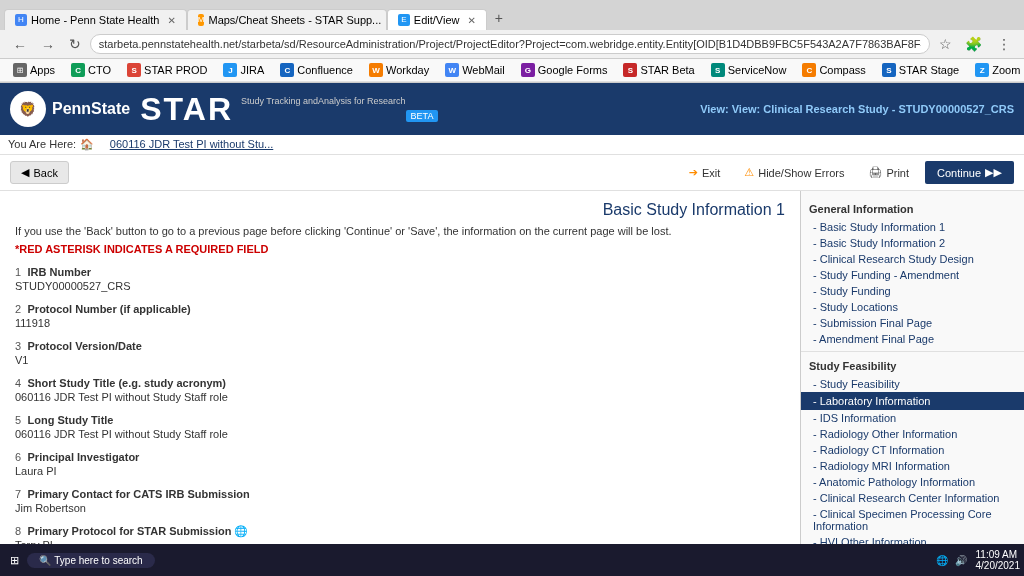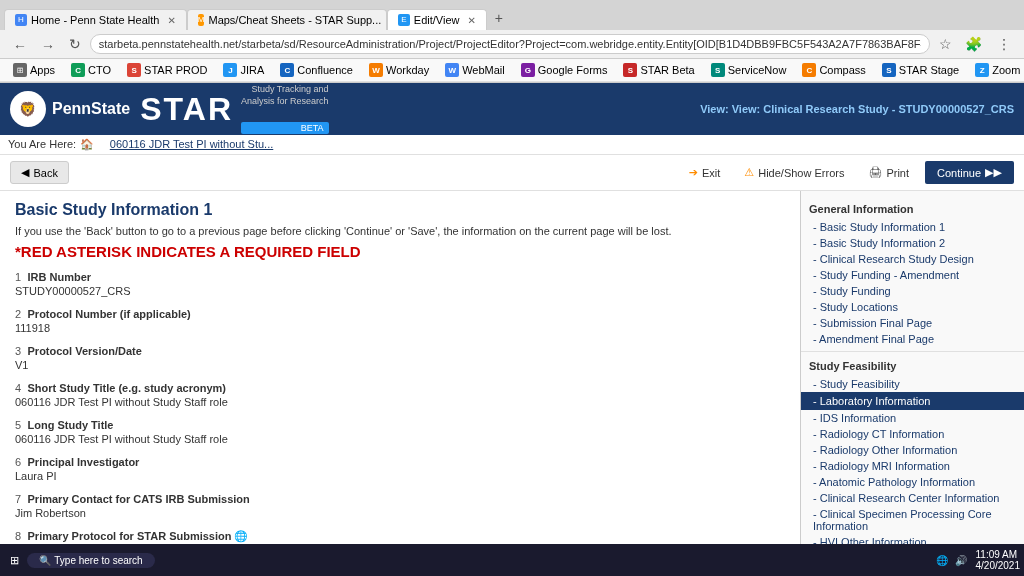--- a/index.html
+++ b/index.html
@@ -19,21 +19,21 @@
     .bookmark-item { display: flex; align-items: center; gap: 3px; cursor: pointer; padding: 2px 5px; border-radius: 3px; white-space: nowrap; }
 
     
     .app-header { background: #1a3a6b; display: flex; align-items: center; padding: 0 10px; height: 52px; justify-content: space-between; }
     .header-left { display: flex; align-items: center; gap: 10px; }
     .penn-state-logo { display: flex; align-items: center; gap: 6px; }
     .lion-icon { width: 36px; height: 36px; background: #fff; border-radius: 50%; display: flex; align-items: center; justify-content: center; color: #1a3a6b; font-weight: bold; font-size: 14px; }
     .penn-state-text { color: #fff; font-size: 16px; font-weight: bold; }
     .star-logo { display: flex; align-items: center; }
     .star-text { font-size: 32px; font-weight: bold; color: #fff; letter-spacing: 2px; }
-    .star-subtitle { display: flex; flex-direction: column; margin-left: 8px; text-align: right; }
+    .star-subtitle { display: flex; margin-left: 8px; text-align: right; }
     .star-subtitle-line { font-size: 9px; color: #ccc; line-height: 1.3; }
     .beta-badge { background: #2196F3; color: #fff; font-size: 9px; padding: 1px 5px; border-radius: 2px; display: inline-block; margin-top: 14px; }
     .header-right { color: #fff; font-size: 11px; font-weight: bold; }
     .header-right span { color: #90caf9; }
 
     
     .breadcrumb-bar { background: #fff; padding: 3px 8px; font-size: 11px; color: #333; border-bottom: 1px solid #e0e0e0; display: flex; gap: 4px; }
     .breadcrumb-home { color: #1a3a6b; text-decoration: underline; cursor: pointer; padding-left: 12px; }
 
     
@@ -44,23 +44,23 @@
     .toolbar-btn .icon-arrow { color: #ff8c00; }
     .toolbar-btn .icon-warning { color: #ff8c00; }
     .toolbar-btn .icon-print { color: #333; }
     .continue-btn { background: #1a3a6b; color: #fff; border: none; padding: 5px 12px; border-radius: 2px; cursor: pointer; font-size: 11px; margin-left: auto; display: flex; align-items: center; gap: 4px; }
 
     
     .main-layout { display: flex; height: calc(576px - 195px); overflow: hidden; }
 
     
     .content-area { flex: 1; padding: 10px 15px; overflow-y: auto; }
-    .page-title { font-size: 16px; font-weight: bold; color: #1a3a6b; margin-bottom: 6px; }
+    .page-title { font-size: 16px; font-weight: normal; color: #1a3a6b; margin-bottom: 6px; text-align: right; }
     .info-text { font-size: 11px; color: #333; margin-bottom: 6px; }
-    .required-note { color: #c00; font-size: 15px; font-weight: bold; margin-bottom: 10px; }
+    .required-note { color: #c00; font-size: 11px; font-weight: bold; margin-bottom: 10px; }
 
     
     .field-item { margin-bottom: 10px; }
     .field-number { font-size: 11px; color: #555; }
     .field-label { font-size: 11px; font-weight: bold; color: #333; }
     .field-value { font-size: 11px; color: #333; margin-top: 1px; }
 
     
     .right-sidebar { width: 224px; border-left: 1px solid #ccc; padding: 8px 0; overflow-y: auto; background: #f9f9f9; font-size: 11px; }
     .sidebar-section-title { font-weight: bold; color: #333; padding: 4px 8px; font-size: 11px; }
@@ -315,24 +315,24 @@
     <div class="sidebar-item">
       <span>- Study Feasibility</span>
     </div>
     <div class="sidebar-item active">
       <span>- Laboratory Information</span>
     </div>
     <div class="sidebar-item">
       <span>- IDS Information</span>
     </div>
     <div class="sidebar-item">
+      <span>- Radiology Other Information</span>
+    </div>
+    <div class="sidebar-item">
       <span>- Radiology CT Information</span>
-    </div>
-    <div class="sidebar-item">
-      <span>- Radiology Other Information</span>
     </div>
     <div class="sidebar-item">
       <span>- Radiology MRI Information</span>
     </div>
     <div class="sidebar-item">
       <span>- Anatomic Pathology Information</span>
     </div>
     <div class="sidebar-item">
       <span>- Clinical Research Center Information</span>
     </div>

